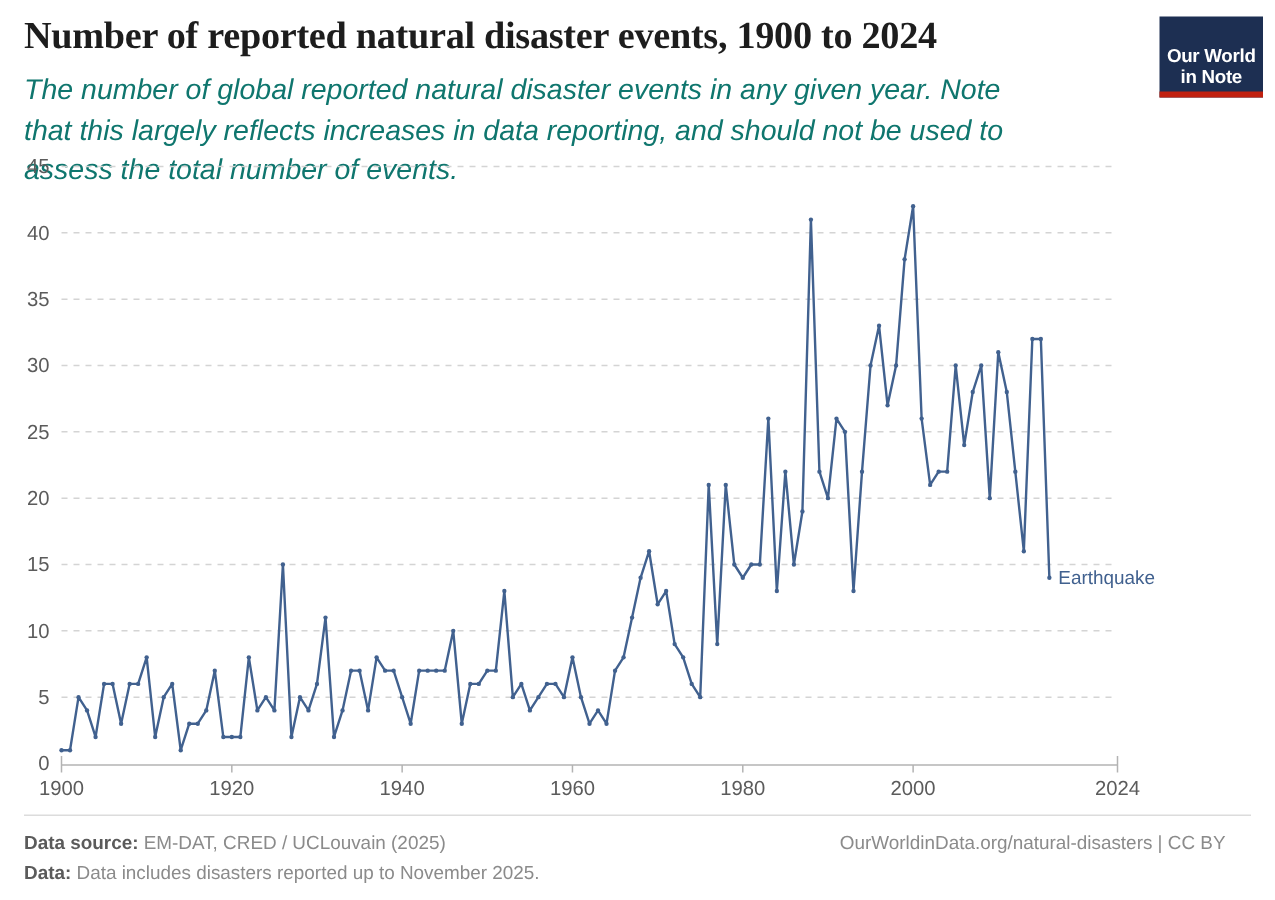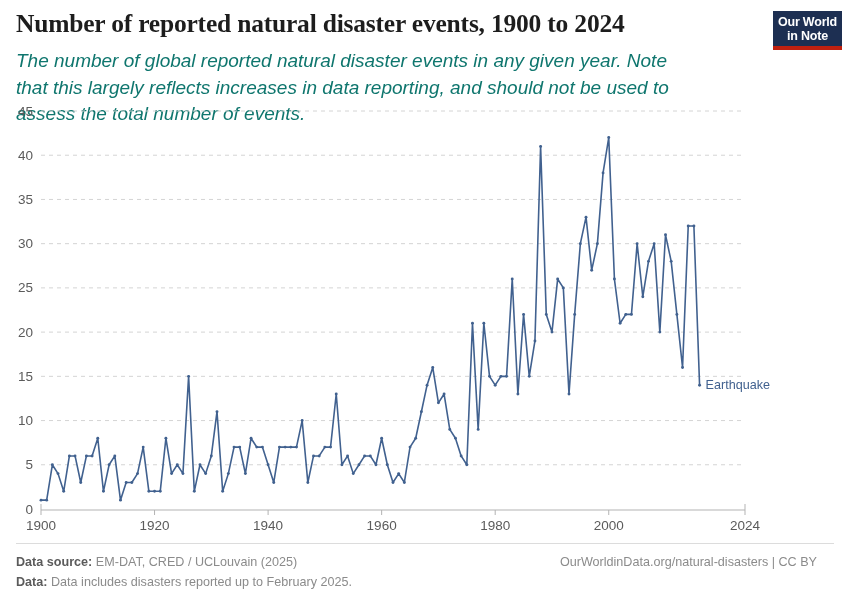--- a/index.html
+++ b/index.html
@@ -51,21 +51,21 @@
 
   
   .owid-logo {
     position: absolute;
     right: 8px;
     top: 11px;
     width: 69px;
     background: #1d2f52;
     border-bottom: 4px solid #c0200f;
     text-align: center;
-    padding: 4px 2px 3px 2px;
+    padding: 19px 2px 3px 2px;
     box-sizing: border-box;
   }
   .owid-logo .l1, .owid-logo .l2 {
     display: block;
     color: #ffffff;
     font-family: "Liberation Sans", sans-serif;
     font-size: 12.5px;
     font-weight: 700;
     line-height: 1.12;
     letter-spacing: -0.2px;
@@ -314,17 +314,17 @@
   </div>
 
   <div class="footer">
     <div class="footer-row">
       <b>Data source:</b>
       <span>EM-DAT, CRED / UCLouvain (2025)</span>
       <span class="footer-right">OurWorldinData.org/natural-disasters | CC BY</span>
     </div>
     <div class="footer-row">
       <b>Data:</b>
-      <span>Data includes disasters reported up to February 2025.</span>
+      <span>Data includes disasters reported up to November 2025.</span>
     </div>
   </div>
 
 </div>
 
 </body></html>

